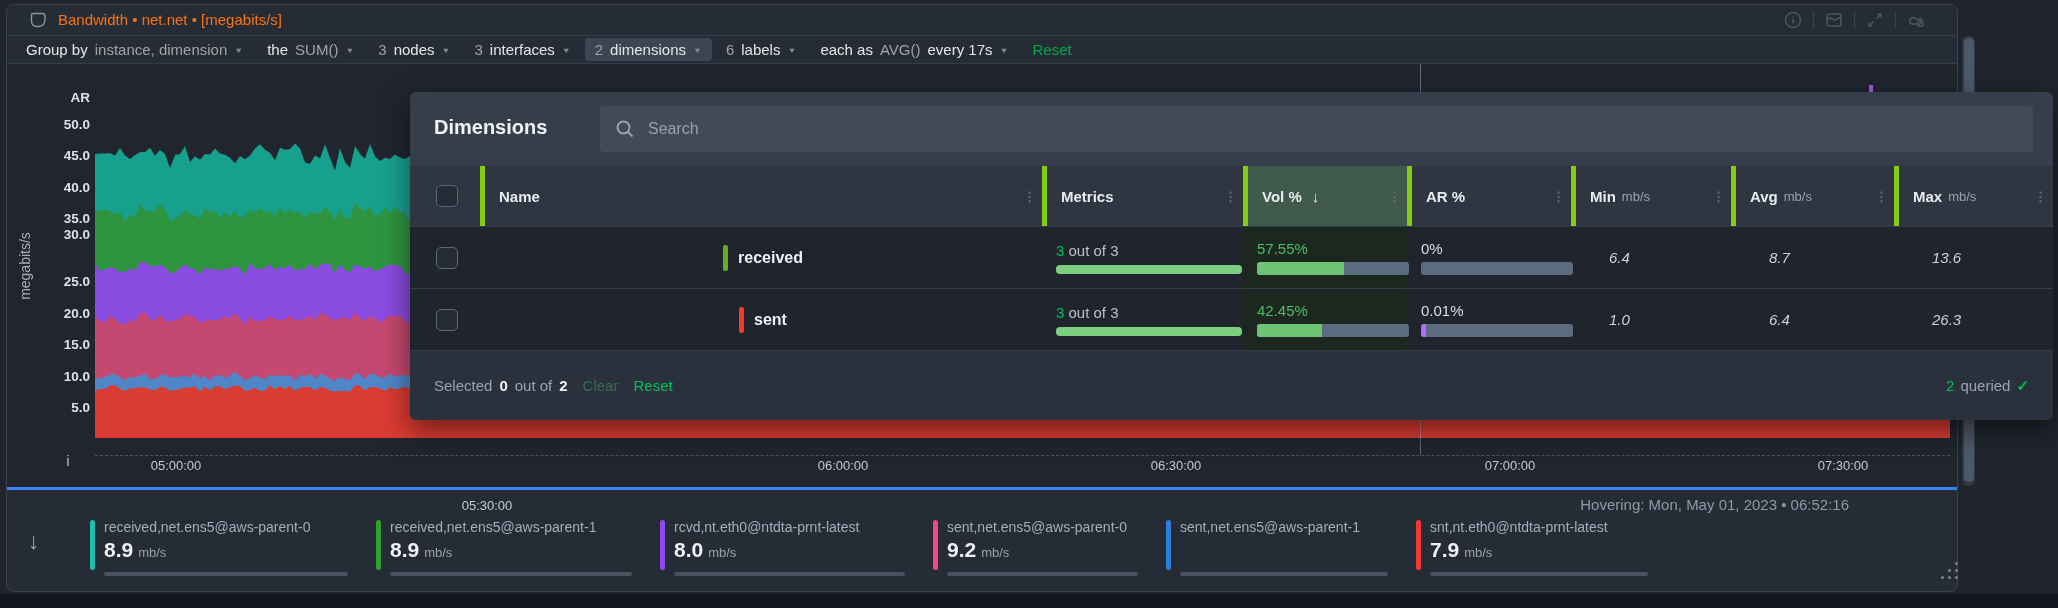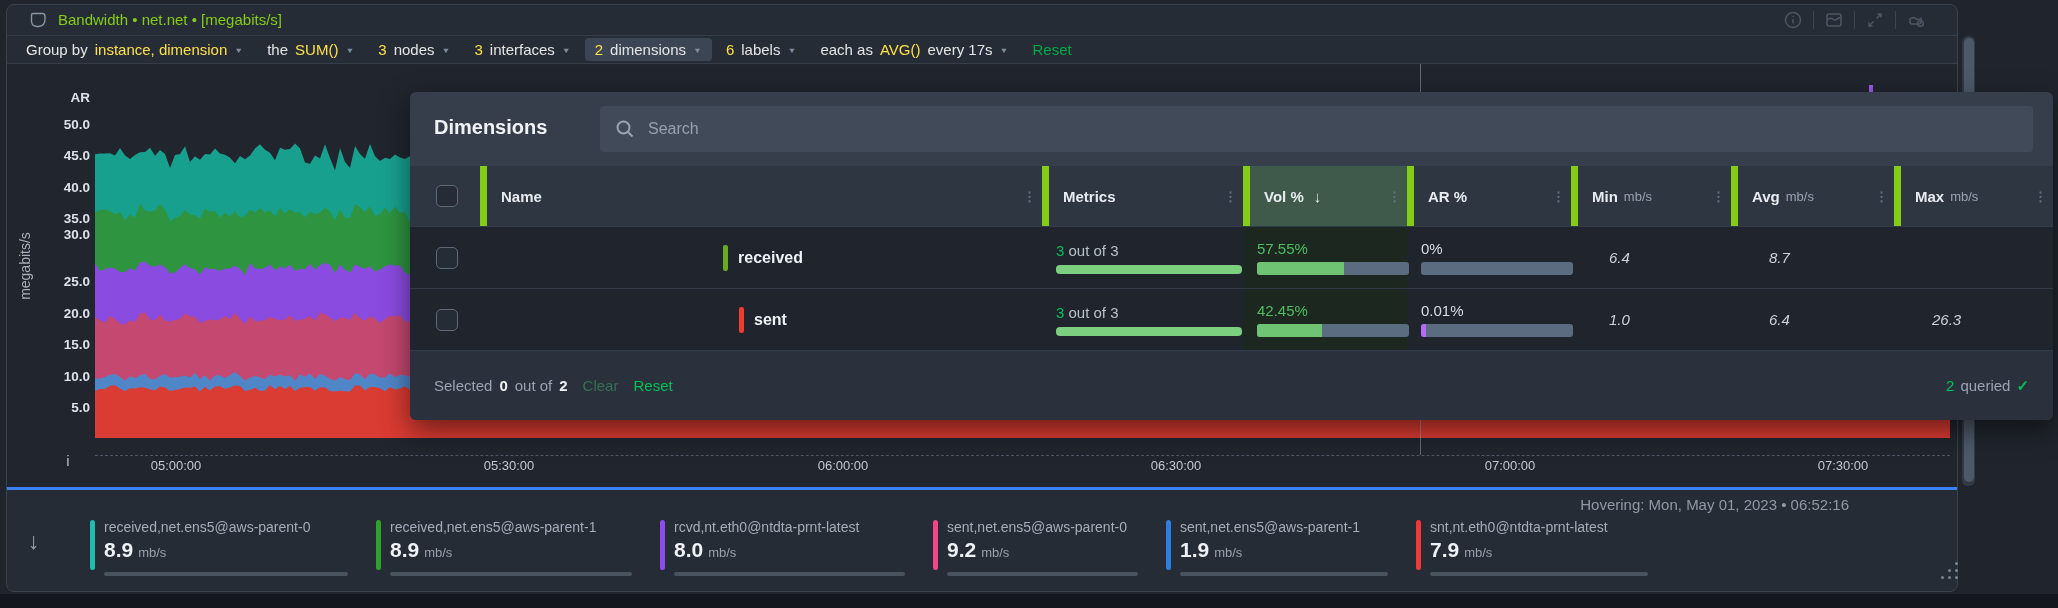--- a/index.html
+++ b/index.html
@@ -3,32 +3,32 @@
 <meta charset="utf-8">
 <style>
   * { margin:0; padding:0; box-sizing:border-box; }
   html,body { width:2058px; height:608px; background:#20252d; font-family:"Liberation Sans",sans-serif; overflow:hidden; position:relative; }
   .abs { position:absolute; }
 
   
   #card { left:6px; top:4px; width:1952px; height:588px; background:#262c36; border:1px solid #39424f; border-radius:8px; }
 
   
-  #hdr { left:6px; top:4px; width:1952px; height:32px; border-bottom:1px solid #343d4a; display:flex; align-items:center; padding:0 14px; color:#84cc16; font-size:15px; }
+  #hdr { left:6px; top:4px; width:1952px; height:32px; border-bottom:1px solid #343d4a; display:flex; align-items:center; padding:0 14px; color:#f97316; font-size:15px; }
   #hdr .logo { margin:0 10px 0 8px; display:flex; }
   #hdr-icons { margin-left:auto; display:flex; align-items:center; gap:10px; margin-right:18px; }
   #hdr-icons .div { width:1px; height:18px; background:#3a4350; }
   #hdr-icons svg { display:block; }
 
   
   #tbar { left:6px; top:36px; width:1952px; height:28px; border-bottom:1px solid #343d4a; display:flex; align-items:center; padding:0 10px; font-size:15px; gap:4px; }
   .tb-item { display:flex; align-items:center; gap:7px; padding:3px 10px; border-radius:4px; cursor:pointer; white-space:nowrap; }
   .tb-item.hl { background:#3b4554; }
   .tb-item .mut { color:#e5e5e5; }
-  .tb-item .main { color:#fde047; font-weight:500; }
+  .tb-item .main { color:#a3a3a3; font-weight:500; }
   .tb-item .chev { color:#7f8b9b; font-size:9px; transform:scaleY(.85); }
   .tb-reset { color:#00ab44; font-weight:500; padding:3px 10px; cursor:pointer; }
 
   
   #chart-bg { left:7px; top:64px; width:1950px; height:423px; background:#20252e; }
   .ytick { position:absolute; width:84px; text-align:right; color:#dde2e8; font-size:13.5px; font-weight:bold; }
   #y-unit { left:-30px; top:258px; width:110px; text-align:center; color:#a6aeba; font-size:14px; transform:rotate(-90deg); }
   #ar-label { left:6px; top:90px; width:84px; text-align:right; color:#dde2e8; font-size:13.5px; font-weight:bold; }
   #info-anchor { left:58px; top:452px; width:20px; color:#b7bec8; font-size:15px; text-align:center; }
   .xtick { position:absolute; top:458px; width:90px; margin-left:-45px; text-align:center; color:#c3cad3; font-size:13px; }
@@ -58,21 +58,21 @@
   
   #dd { left:410px; top:92px; width:1643px; height:328px; background:#363e4c; border-radius:6px; box-shadow:0 10px 28px rgba(0,0,0,.5); z-index:10; }
   #dd-head { position:relative; height:74px; }
   #dd-title { position:absolute; left:24px; top:24px; font-size:20px; font-weight:bold; color:#f0f3f6; }
   #dd-search { position:absolute; left:190px; top:14px; width:1433px; height:46px; background:#414a59; border-radius:4px; display:flex; align-items:center; padding:0 14px; gap:12px; }
   #dd-search input { flex:1; background:transparent; border:0; outline:0; color:#dfe4ea; font-size:16px; font-family:"Liberation Sans",sans-serif; }
   #dd-search input::placeholder { color:#97a1ae; }
 
   .grid { display:grid; grid-template-columns:70px 562px 201px 164px 164px 160px 163px 159px; }
   #dd-thead { height:60px; background:#2e3642; }
-  .th { position:relative; display:flex; align-items:center; padding:0 10px 0 14px; font-size:15px; font-weight:bold; color:#e8ecf1; border-left:7px solid #84cc16; cursor:pointer; }
+  .th { position:relative; display:flex; align-items:center; padding:0 10px 0 14px; font-size:15px; font-weight:bold; color:#e8ecf1; border-left:5px solid #84cc16; cursor:pointer; }
   .th:first-child { border-left:0; }
   .th .unit { font-weight:normal; color:#9aa3b0; font-size:13px; margin-left:6px; }
   .th .menu { position:absolute; right:6px; color:#66707e; font-size:13px; letter-spacing:0; cursor:pointer; }
   .th.sorted { background:#3f5a4a; }
   .th .sort { margin-left:10px; font-weight:bold; }
   .row { height:62px; background:#1f242d; border-top:1px solid #333b48; cursor:pointer; }
   .cell { display:flex; flex-direction:column; justify-content:center; padding:0 10px 0 14px; position:relative; }
   .cb { width:22px; height:22px; border:1.5px solid #5a6a7d; border-radius:5px; background:#262c36; cursor:pointer; }
   .cb-cell { display:flex; align-items:center; justify-content:center; }
   .name-cell { flex-direction:row; align-items:center; gap:10px; }
@@ -200,21 +200,21 @@
     <div class="ytick" style="left: 6px; top: 227px;">30.0</div>
     <div class="ytick" style="left: 6px; top: 274.2px;">25.0</div>
     <div class="ytick" style="left: 6px; top: 305.64px;">20.0</div>
     <div class="ytick" style="left: 6px; top: 337.08px;">15.0</div>
     <div class="ytick" style="left: 6px; top: 368.52px;">10.0</div>
     <div class="ytick" style="left: 6px; top: 399.96px;">5.0</div>
   </div>
 <div class="abs" id="dash-line"></div>
 <div class="abs" id="x-ticks">
     <div class="xtick" style="left: 176px;">05:00:00</div>
-    <div class="xtick" style="left: 509px;">05:30:00</div>
+    <div class="xtick" style="left: 487px; margin-top: 40px;">05:30:00</div>
     <div class="xtick" style="left: 843px;">06:00:00</div>
     <div class="xtick" style="left: 1176px;">06:30:00</div>
     <div class="xtick" style="left: 1510px;">07:00:00</div>
     <div class="xtick" style="left: 1843px;">07:30:00</div>
   </div>
 <div class="abs" id="info-anchor">i</div>
 
 <div class="abs" id="hover-row">
   <span id="hover-text">Hovering:  Mon, May 01, 2023 • 06:52:16</span>
 </div>
@@ -249,21 +249,20 @@
       <div class="lg-body">
         <div class="lg-name">sent,net.ens5@aws-parent-0</div>
         <div class="lg-val"><span>9.2</span><span class="lg-unit">mb/s</span></div>
       </div>
       <div class="lg-under" style="width: 191px;"></div>
     </div>
     <div class="lg-item abs" style="left: 1166px; width: 240px;">
       <div class="lg-bar" style="background: rgb(47, 125, 224);"></div>
       <div class="lg-body">
         <div class="lg-name">sent,net.ens5@aws-parent-1</div>
-        <div class="lg-val"><span>1.9</span><span class="lg-unit">mb/s</span></div>
       </div>
       <div class="lg-under" style="width: 208px;"></div>
     </div>
     <div class="lg-item abs" style="left: 1416px; width: 250px;">
       <div class="lg-bar" style="background: rgb(244, 56, 56);"></div>
       <div class="lg-body">
         <div class="lg-name">snt,nt.eth0@ntdta-prnt-latest</div>
         <div class="lg-val"><span>7.9</span><span class="lg-unit">mb/s</span></div>
       </div>
       <div class="lg-under" style="width: 218px;"></div>
@@ -352,20 +351,23 @@
         </div>
         <div class="cell">
           <span class="a-text">0%</span>
           <div class="bar"></div>
         </div>
         <div class="cell">
           <span class="num">6.4</span>
         </div>
         <div class="cell">
           <span class="num">8.7</span>
+        </div>
+        <div class="cell">
+          <span class="num">13.6</span>
         </div>
       </div>
       <div class="grid row">
         <div class="cell cb-cell">
           <span class="cb"></span>
         </div>
         <div class="cell name-cell">
           <span class="dim-mark" style="background: rgb(242, 61, 46);"></span>
           <span class="dim-name">sent</span>
         </div>

